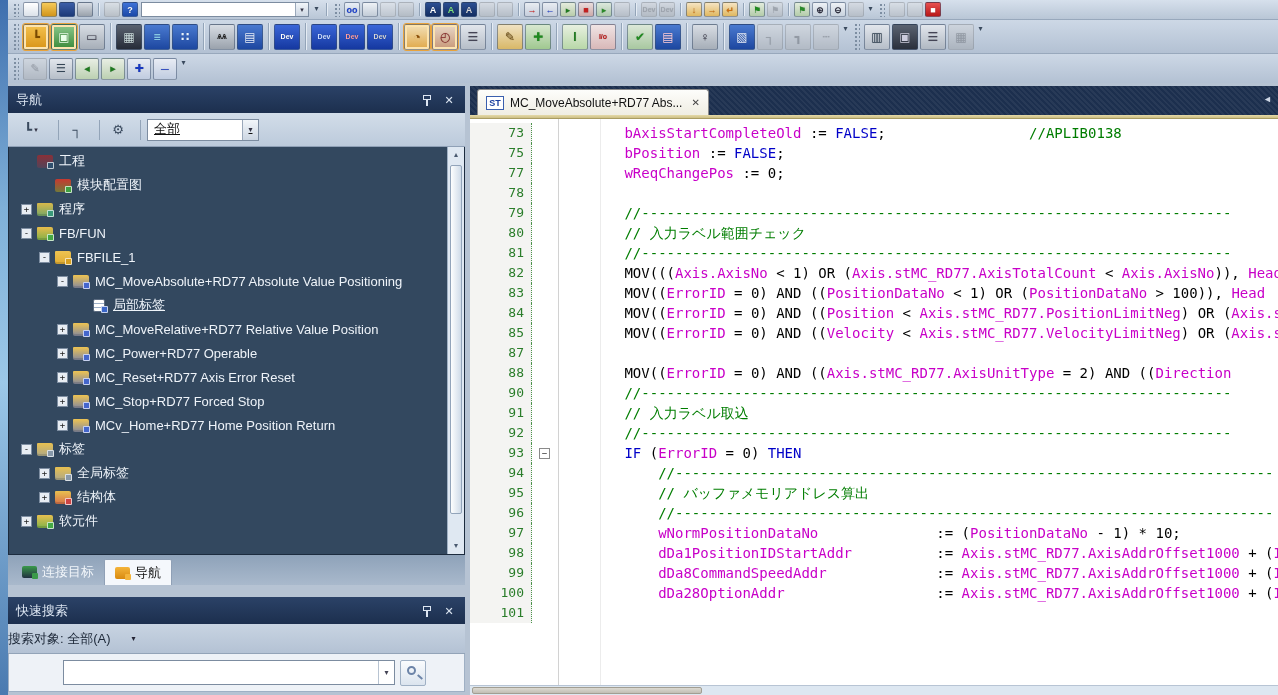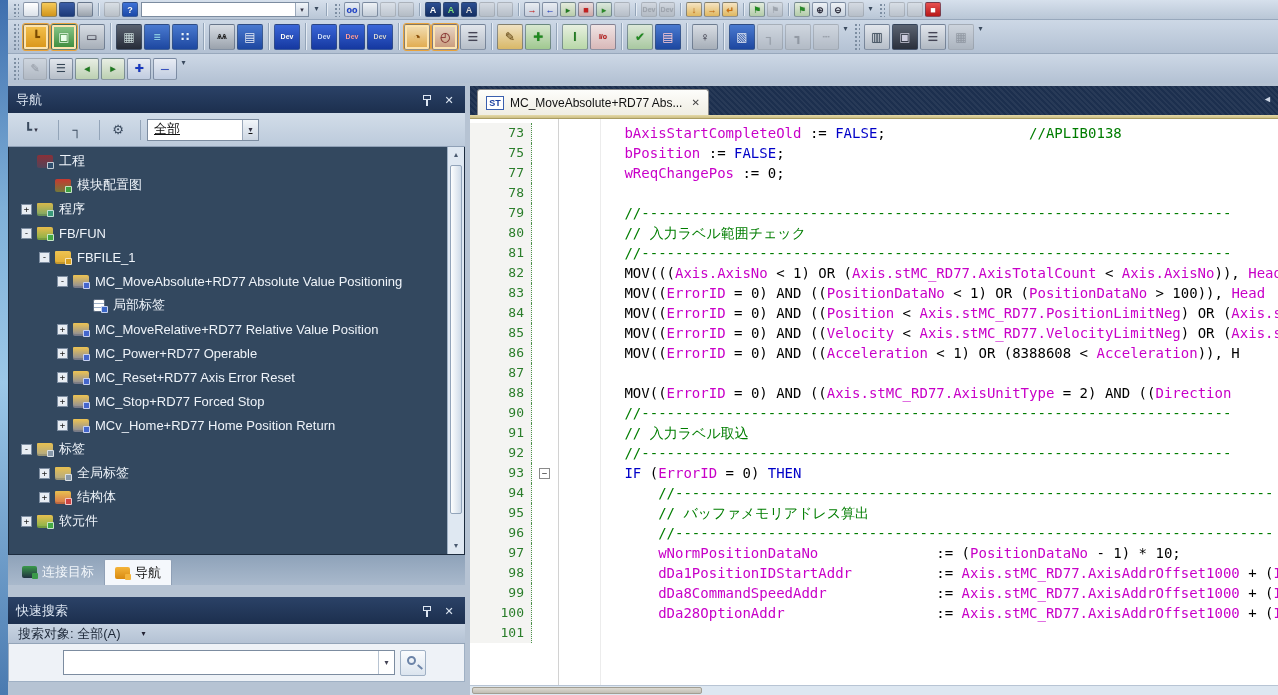--- a/index.html
+++ b/index.html
@@ -73,21 +73,21 @@
   .tvthumb { position:absolute; left:2px; right:2px; top:18px; bottom:40px; background:linear-gradient(90deg,#fdfefe,#cfdbe8); border:1px solid #92a4ba; border-radius:2px; cursor:default; }
 
   
   #nav-tabs { height:30px; background:linear-gradient(180deg,#8ea2b9,#a9b9cc); display:flex; align-items:flex-end; padding-left:4px; }
   .ntab { height:26px; display:flex; align-items:center; padding:0 10px; font-size:13px; color:#f2f6fa; cursor:default; }
   .ntab.active { background:#f5f8fc; color:#141414; border:1px solid #8fa0b6; border-bottom:none; border-radius:2px 2px 0 0; }
   .ntab .nticon { width:15px; height:12px; border-radius:2px; margin-right:5px; position:relative; }
   .ntab .nticon i { position:absolute; right:-1px; bottom:-1px; width:6px; height:6px; border-radius:1px; }
 
   
-  #qs-scope { height:20px; background:linear-gradient(180deg,#c8d4e2,#b4c2d4); border-bottom:1px solid #93a4b8; display:flex; align-items:center; padding-left:10px; color:#1c2737;gap:15px; }
+  #qs-scope { height:30px; background:linear-gradient(180deg,#c8d4e2,#b4c2d4); border-bottom:1px solid #93a4b8; display:flex; align-items:center; color:#1c2737;gap:15px; }
   #qs-scope .carr { font-size:8px; margin-left:6px; color:#223; }
   #qs-body { height:38px; background:#eef2f7; border:1px solid #9fb0c4; border-top:none; display:flex; align-items:center; }
   .qs-input { margin-left:54px; width:332px; height:25px; background:#fff; border:1px solid #7c8ca0; display:flex; align-items:center; }
   .qs-input input { flex:1; border:none; outline:none; height:100%; font-size:13px; padding:0 4px; background:transparent; }
   .qs-input .carr { width:16px; height:100%; border-left:1px solid #b8c4d2; font-size:8px; color:#445; display:flex; align-items:center; justify-content:center; background:#fff; }
   .qs-btn { width:26px; height:26px; margin-left:5px; background:linear-gradient(180deg,#fafcfe,#dbe4ee); border:1px solid #9fb0c4; border-radius:2px; position:relative; cursor:default; }
   .mag { position:absolute; left:6px; top:5px; width:9px; height:9px; border:2px solid #6c84a8; border-radius:50%; }
   .mag:after { content:""; position:absolute; left:8px; top:8px; width:6px; height:2px; background:#6c84a8; transform:rotate(40deg); }
 
   
@@ -320,21 +320,21 @@
           <span>FBFILE_1</span>
         </div>
         <div class="titem" style="padding-left: 48px;">
           <span class="exp">-</span>
           <span class="ticon fold">
             <span class="tbase" style="background: linear-gradient(rgb(238, 195, 82), rgb(68, 102, 204) 160%);"></span>
             <span class="tbadge" style="background: rgb(68, 102, 204);"></span>
           </span>
           <span>MC_MoveAbsolute+RD77 Absolute Value Positioning</span>
         </div>
-        <div class="titem" style="padding-left: 66px;">
+        <div class="titem" style="padding-left: 66px; text-decoration: underline;">
           <span class="expspace"></span>
           <span class="ticon doc">
             <span class="tbase" style="background: linear-gradient(rgb(255, 255, 255), rgb(58, 102, 200) 160%);"></span>
             <span class="tbadge" style="background: rgb(58, 102, 200);"></span>
           </span>
           <span>局部标签</span>
         </div>
         <div class="titem" style="padding-left: 48px;">
           <span class="exp">+</span>
           <span class="ticon fold">
@@ -515,25 +515,20 @@
         <span class="lno">84</span>
         <span class="foldc"></span>
         <pre class="ctext"><span class="c-p">        MOV((</span><span class="c-v">ErrorID</span><span class="c-p"> = 0) AND ((</span><span class="c-v">Position</span><span class="c-p"> &lt; </span><span class="c-v">Axis.stMC_RD77.PositionLimitNeg</span><span class="c-p">) OR (</span><span class="c-v">Axis.stMC_RD77.PositionLimitPos</span></pre>
       </div>
       <div class="cline">
         <span class="lno">85</span>
         <span class="foldc"></span>
         <pre class="ctext"><span class="c-p">        MOV((</span><span class="c-v">ErrorID</span><span class="c-p"> = 0) AND ((</span><span class="c-v">Velocity</span><span class="c-p"> &lt; </span><span class="c-v">Axis.stMC_RD77.VelocityLimitNeg</span><span class="c-p">) OR (</span><span class="c-v">Axis.stMC_RD77.VelocityLimitPos</span></pre>
       </div>
       <div class="cline">
-        <span class="lno">86</span>
-        <span class="foldc"></span>
-        <pre class="ctext"><span class="c-p">        MOV((</span><span class="c-v">ErrorID</span><span class="c-p"> = 0) AND ((</span><span class="c-v">Acceleration</span><span class="c-p"> &lt; 1) OR (8388608 &lt; </span><span class="c-v">Acceleration</span><span class="c-p">)), H</span></pre>
-      </div>
-      <div class="cline">
         <span class="lno">87</span>
         <span class="foldc"></span>
       </div>
       <div class="cline">
         <span class="lno">88</span>
         <span class="foldc"></span>
         <pre class="ctext"><span class="c-p">        MOV((</span><span class="c-v">ErrorID</span><span class="c-p"> = 0) AND ((</span><span class="c-v">Axis.stMC_RD77.AxisUnitType</span><span class="c-p"> = 2) AND ((</span><span class="c-v">Direction</span><span class="c-p"> </span></pre>
       </div>
       <div class="cline">
         <span class="lno">90</span>

